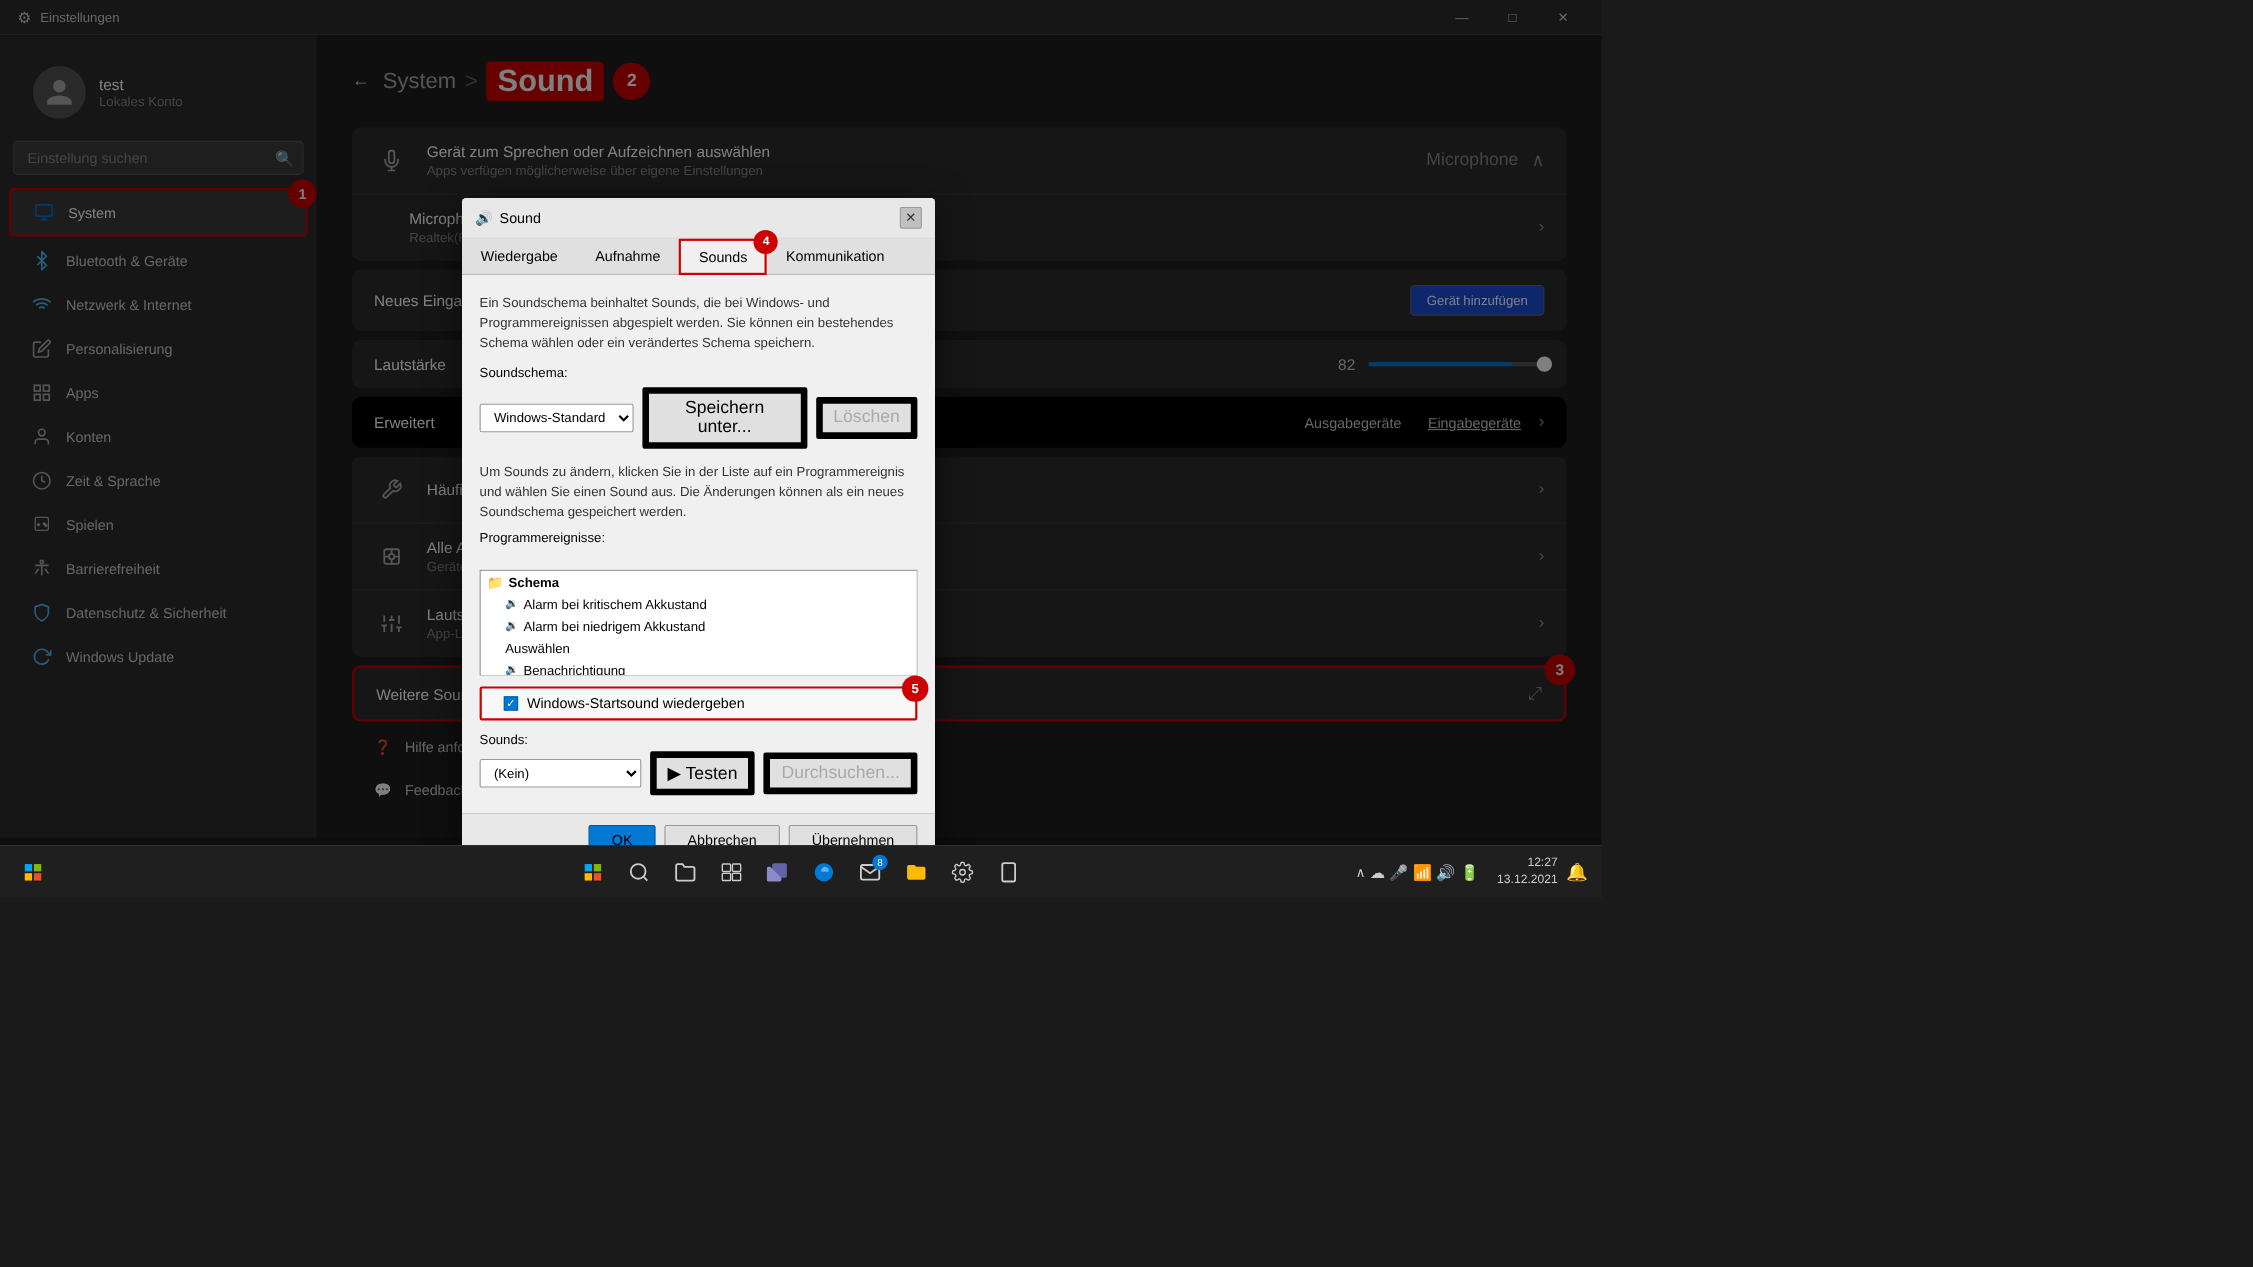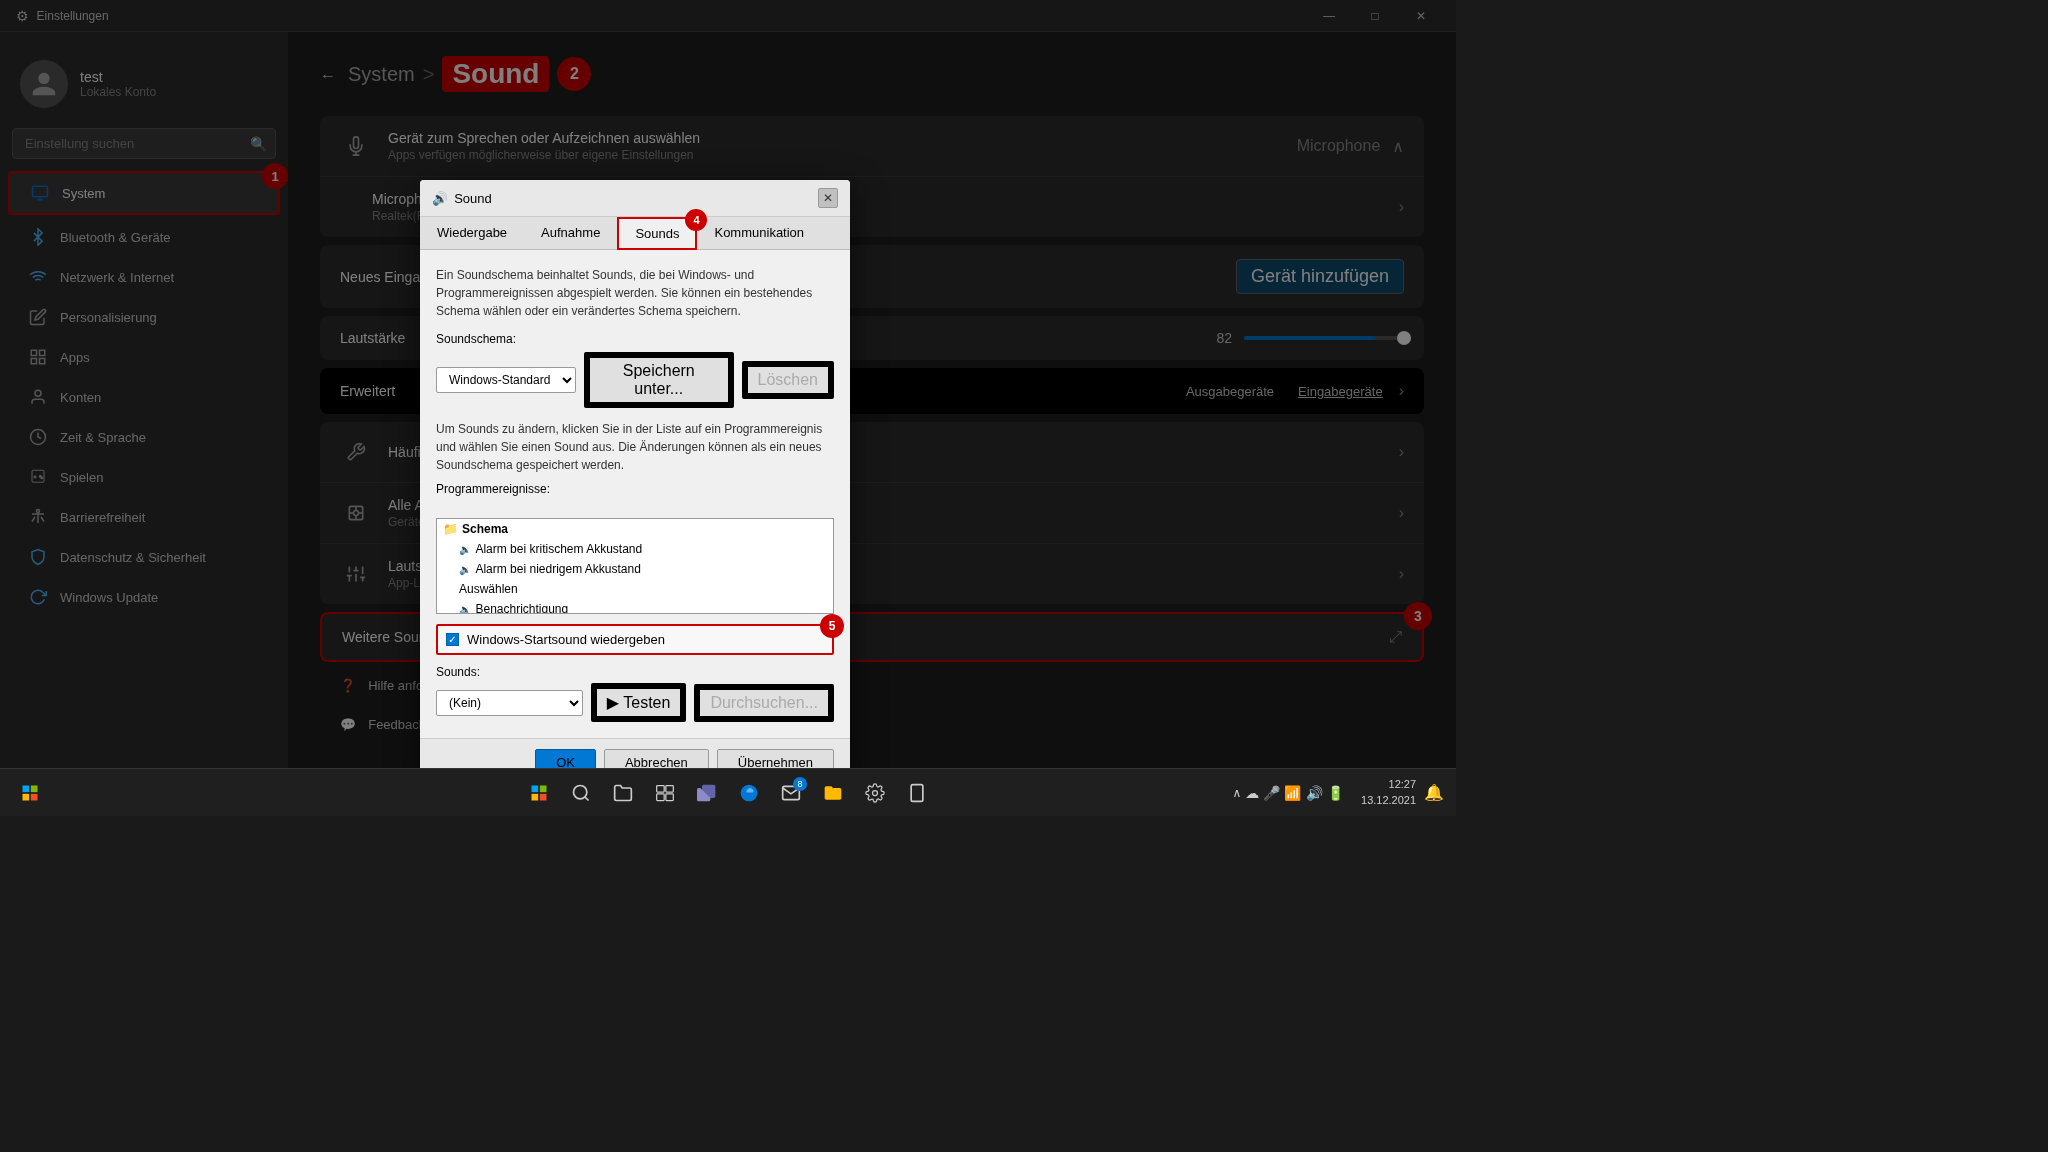--- a/index.html
+++ b/index.html
@@ -116,21 +116,21 @@
     
     .sidebar {
       width: 288px;
       background: #2d2d2d;
       display: flex;
       flex-direction: column;
       overflow-y: auto;
       padding: 16px 0;
     }
     .user-section {
-      padding: 12px 20px;
+      padding: 12px 30px;
       display: flex;
       align-items: center;
       gap: 12px;
       margin-bottom: 8px;
     }
     .avatar {
       width: 48px;
       height: 48px;
       border-radius: 50%;
       background: #555;
@@ -451,21 +451,21 @@
       display: flex;
       align-items: center;
       gap: 4px;
     }
     .prog-item.parent { font-weight: 600; padding-left: 6px; }
     .prog-item.child { padding-left: 22px; }
     .startup-checkbox-row {
       display: flex;
       align-items: center;
       gap: 8px;
-      padding: 6px 8px;
+      padding: 6px 20px;
       border: 2px solid #cc0000;
       border-radius: 2px;
       margin-bottom: 10px;
       background: #f8f8f8;
     }
     .startup-checkbox {
       width: 13px;
       height: 13px;
       background: #0078d4;
       border: 1px solid #0062a8;
@@ -708,21 +708,21 @@
         </div>
       </div>
     </div>
 
     <div class="section-card" style="margin-top:8px;">
       <div class="section-row">
         <div class="section-text">
           <div class="section-title">Neues Eingabegerät koppeln</div>
         </div>
         <div class="section-right">
-          <button style="background:#0c4a6e;border:1px solid #666;border-radius:4px;color:#fff;padding:6px 14px;font-size:18px;cursor:pointer;">Gerät hinzufügen</button>
+          <button style="background:#1d4ed8;border:1px solid #666;border-radius:4px;color:#fff;padding:6px 14px;font-size:12px;cursor:pointer;">Gerät hinzufügen</button>
         </div>
       </div>
     </div>
 
     <div class="section-card" style="margin-top:8px;">
       <div class="section-row">
         <div class="section-text">
           <div class="section-title">Lautstärke</div>
         </div>
         <div class="volume-slider-container">

